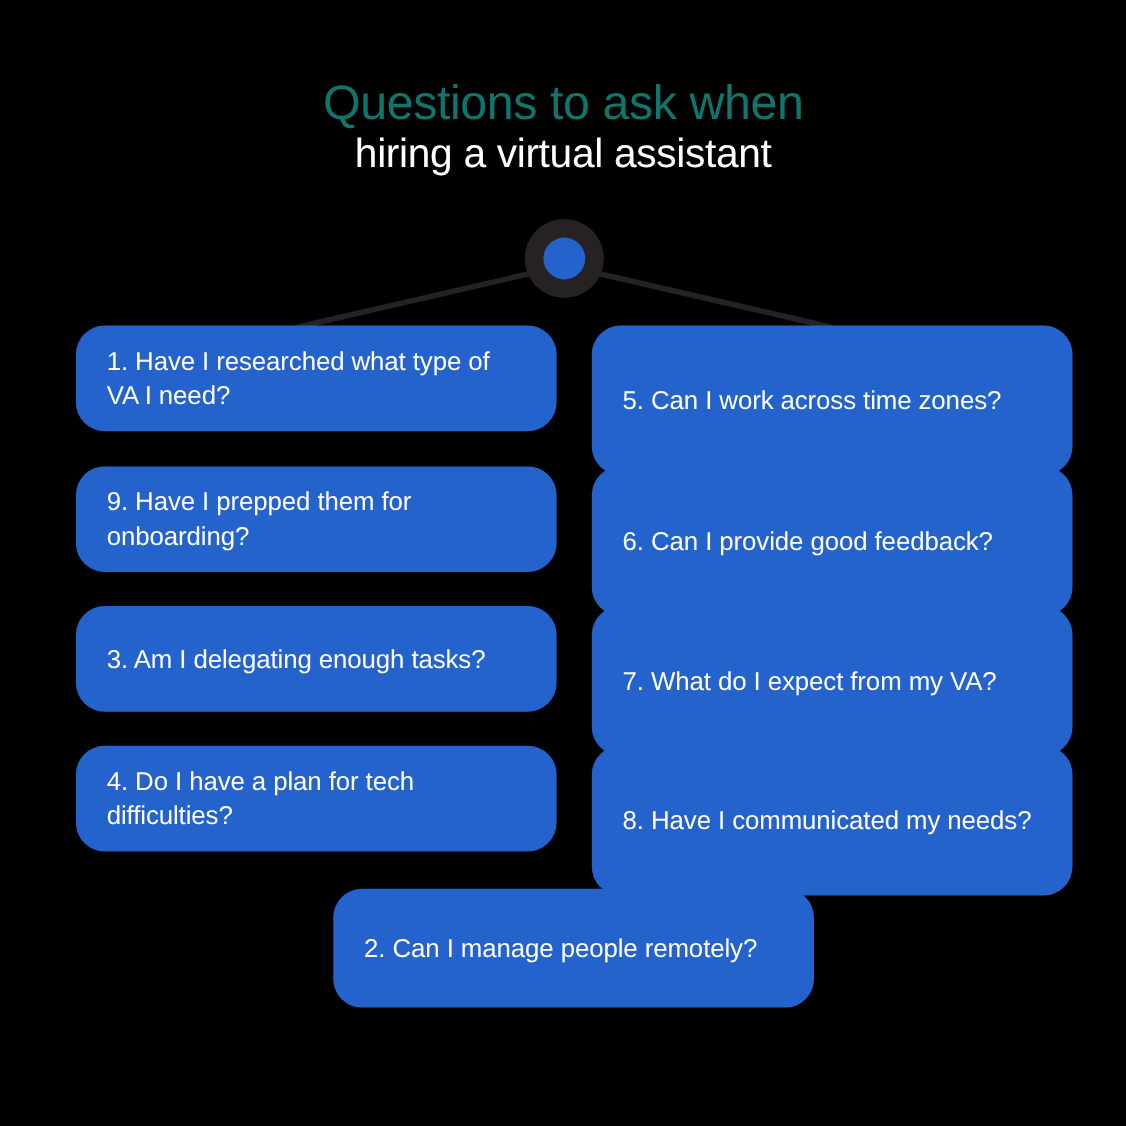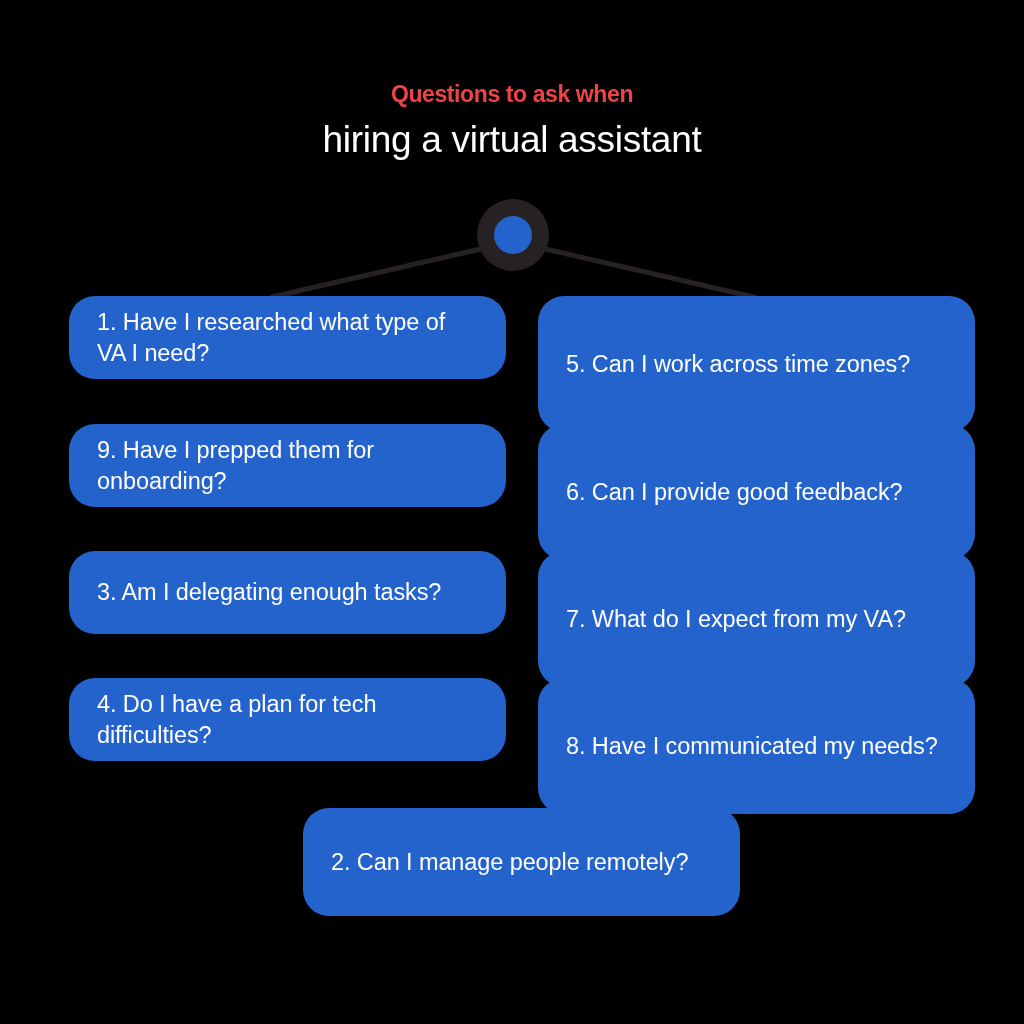--- a/index.html
+++ b/index.html
@@ -25,24 +25,24 @@
   
   .title-block {
     position: absolute;
     left: 0;
     top: 72px;
     width: 1024px;
     text-align: center;
   }
   .title-line-1 {
     display: block;
-    font-size: 23px;
-    font-weight: 700;
+    font-size: 44px;
+    font-weight: 400;
     letter-spacing: -0.4px;
-    color: #ef4444;
+    color: #0f766e;
     line-height: 44px;
   }
   .title-line-2 {
     display: block;
     font-size: 37px;
     font-weight: 400;
     letter-spacing: -0.3px;
     color: #ffffff;
     line-height: 47px;
   }
@@ -88,21 +88,21 @@
     align-items: center;
   }
   .card-text {
     font-size: 23.5px;
     font-weight: 500;
     line-height: 31px;
     color: #ffffff;
     letter-spacing: -0.1px;
   }
 
-  .col-left  { left: 69px;  width: 437px; height: 83px; }
+  .col-left  { left: 69px;  width: 437px; height: 96px; }
   .col-right { left: 538px; width: 437px; height: 136px; }
 
   .row-1 { top: 296px; }
   .row-2 { top: 424px; }
   .row-3 { top: 551px; }
   .row-4 { top: 678px; }
 
   .card-bottom {
     left: 303px;
     top: 808px;

